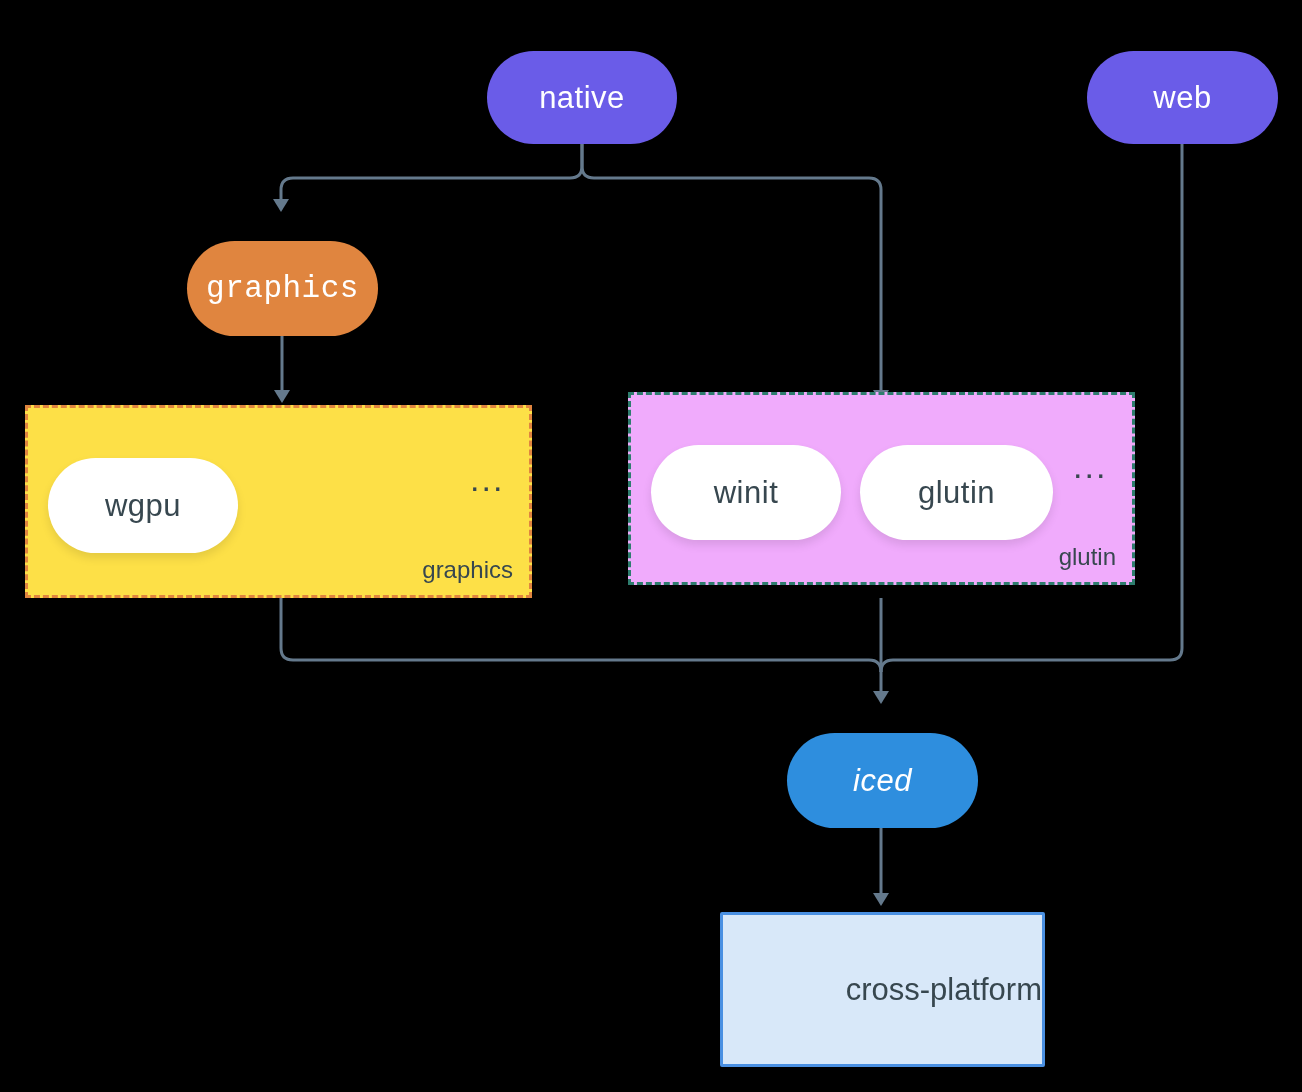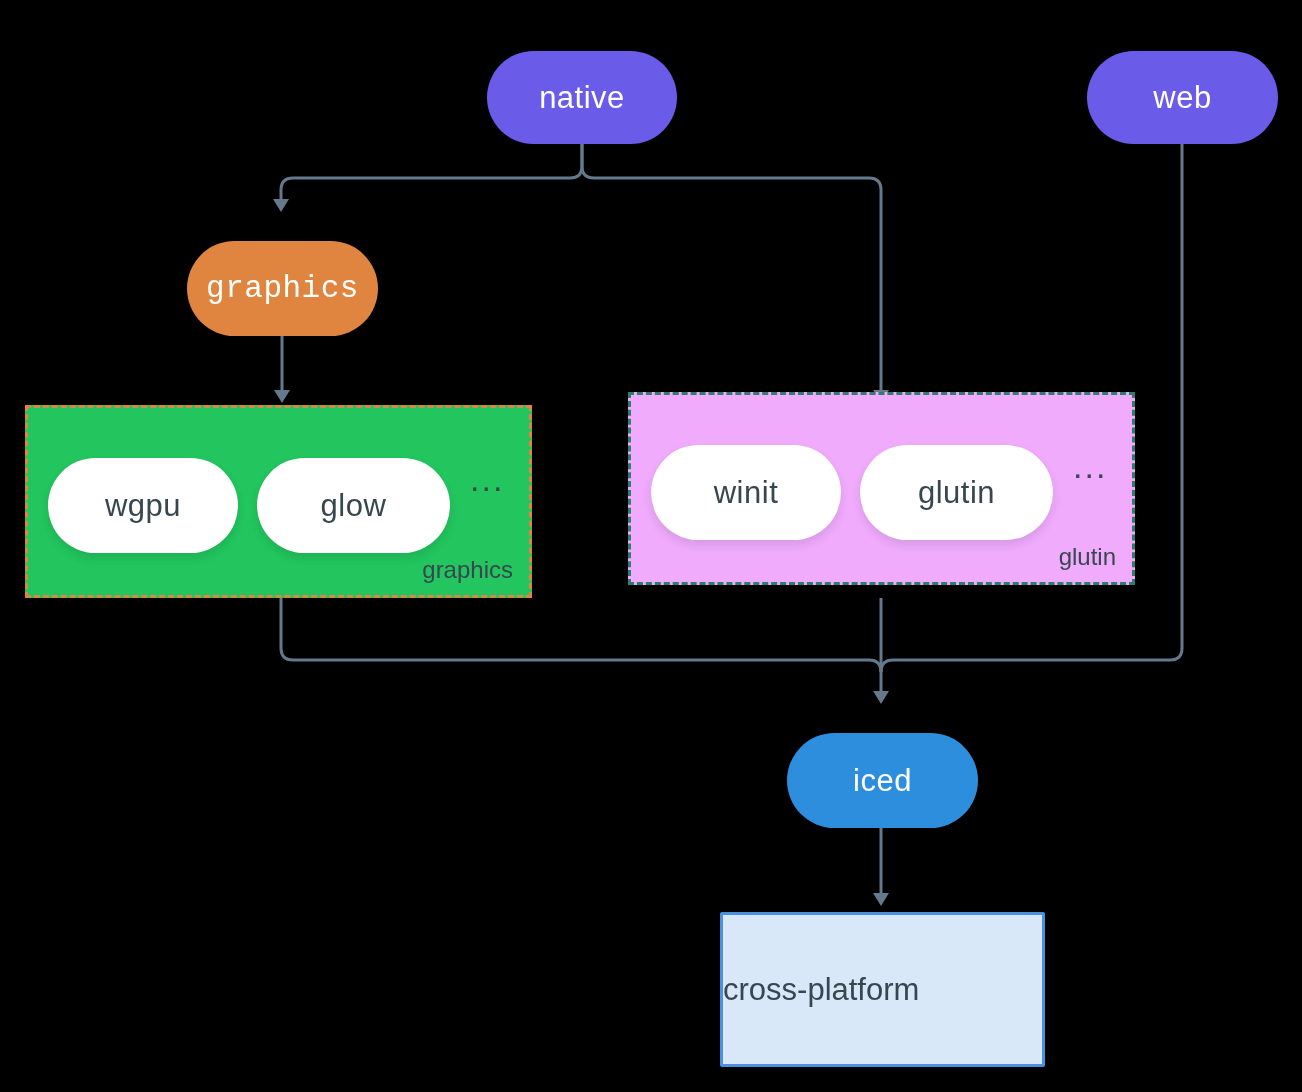--- a/index.html
+++ b/index.html
@@ -27,41 +27,41 @@
     display: flex;
     align-items: center;
     justify-content: center;
     font-size: 31px;
     font-weight: 500;
     letter-spacing: 0.5px;
     margin-top: 26px;
   }
   .pill.purple { background: #6a5ce8; color: #ffffff; }
   .pill.orange { background: #e0853f; color: #ffffff; font-family: Liberation Mono, monospace; }
-  .pill.blue   { background: #2e8ede; color: #ffffff; }
+  .pill.blue   { background: #2e8ede; color: #ffffff; font-style: italic; }
   .pill.white  {
     background: #ffffff;
     color: #37474f;
     box-shadow: 0 5px 10px rgba(0,0,0,0.10);
   }
   #node-native   { left: 487px;  top: 25px;  width: 190px; height: 93px; }
   #node-web      { left: 1087px; top: 25px;  width: 191px; height: 93px; }
   #node-graphics { left: 187px;  top: 215px; width: 191px; height: 95px; }
   #node-iced     { left: 787px;  top: 707px; width: 191px; height: 95px; }
 
   .group {
     position: absolute;
     width: 507px;
     height: 193px;
     box-sizing: border-box;
     border: 3px dashed;
   }
   #group-renderers {
     left: 25px; top: 405px;
-    background: #22c55e;
+    background: #fde047;
     border-color: #e0853f;
   }
   #group-shells {
     left: 628px; top: 392px;
     background: #f0abfc;
     border-color: #2e7d6e;
   }
   .group .pill { height: 95px; top: 24px; font-weight: 500; }
   .gp1 { left: 20px;  width: 190px; }
   .gp2 { left: 229px; width: 193px; }
@@ -88,21 +88,21 @@
   .app-box {
     position: absolute;
     left: 720px; top: 912px;
     width: 325px; height: 155px;
     box-sizing: border-box;
     background: #d8e8f9;
     border: 3px solid #4a90e2;
     border-radius: 2px;
     display: flex;
     flex-direction: column;
-    align-items: flex-start;
+    align-items: flex-end;
     justify-content: center;
     color: #37474f;
     font-size: 31px;
     font-weight: 500;
     line-height: 47px;
   }
 </style>
 </head>
 <body>
 
@@ -136,23 +136,20 @@
   </div>
 
   <div id="node-graphics" class="pill orange">
     <span>graphics</span>
   </div>
 
   <div id="group-renderers" class="group">
     <div class="pill white gp1">
       <span>wgpu</span>
     </div>
-    <div class="pill white gp2">
-      <span>glow</span>
-    </div>
     <span class="ellipsis">...</span>
     <span class="group-label">graphics</span>
   </div>
 
   <div id="group-shells" class="group">
     <div class="pill white gp1">
       <span>winit</span>
     </div>
     <div class="pill white gp2">
       <span>glutin</span>

